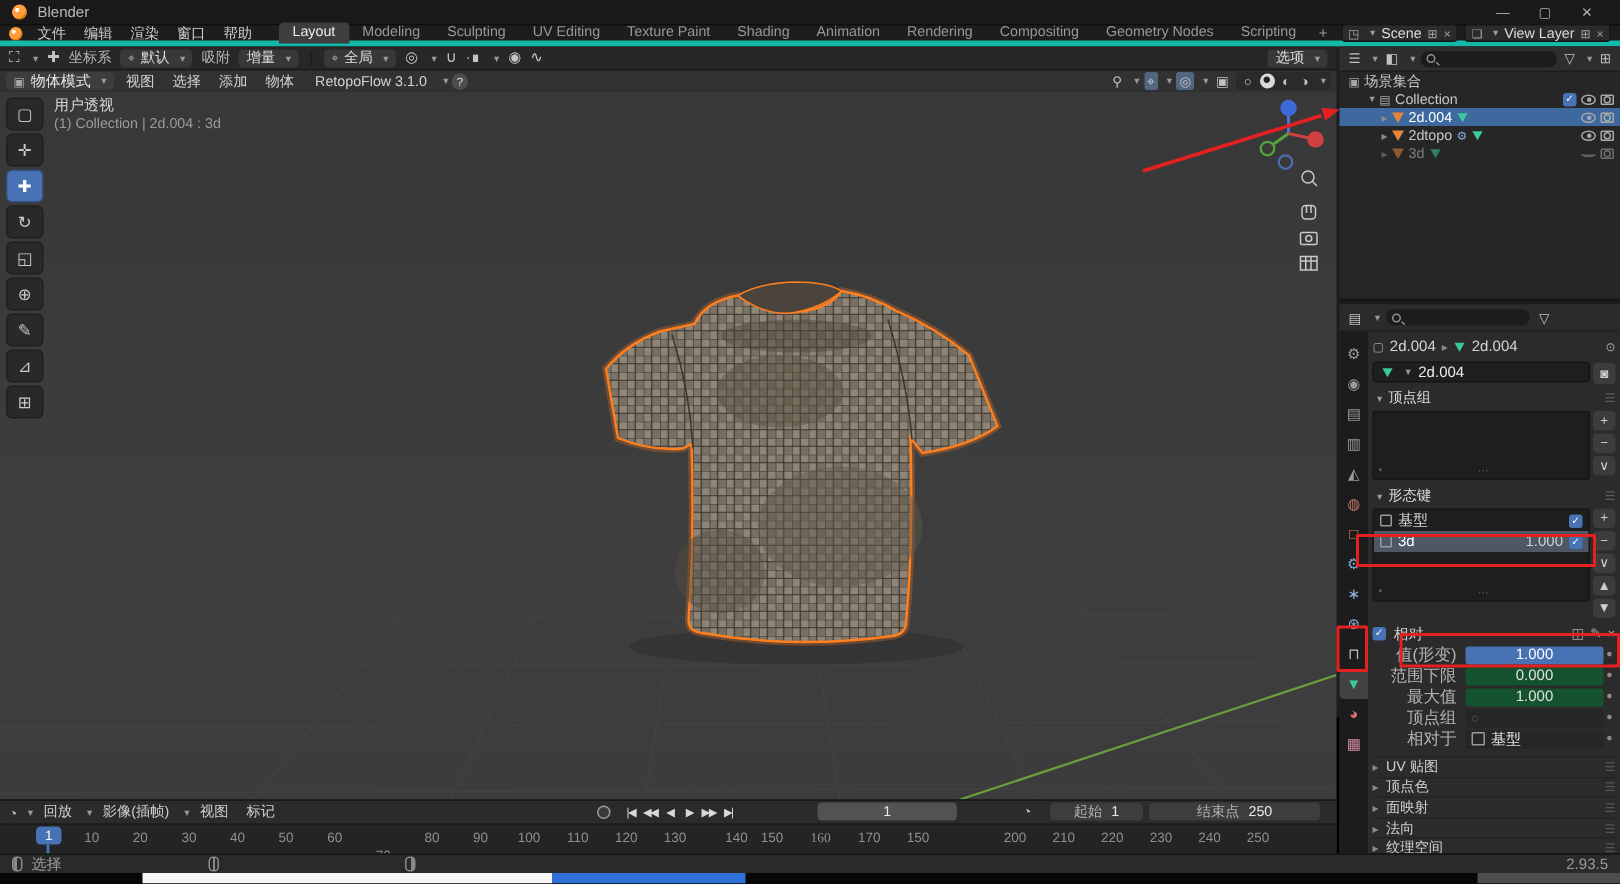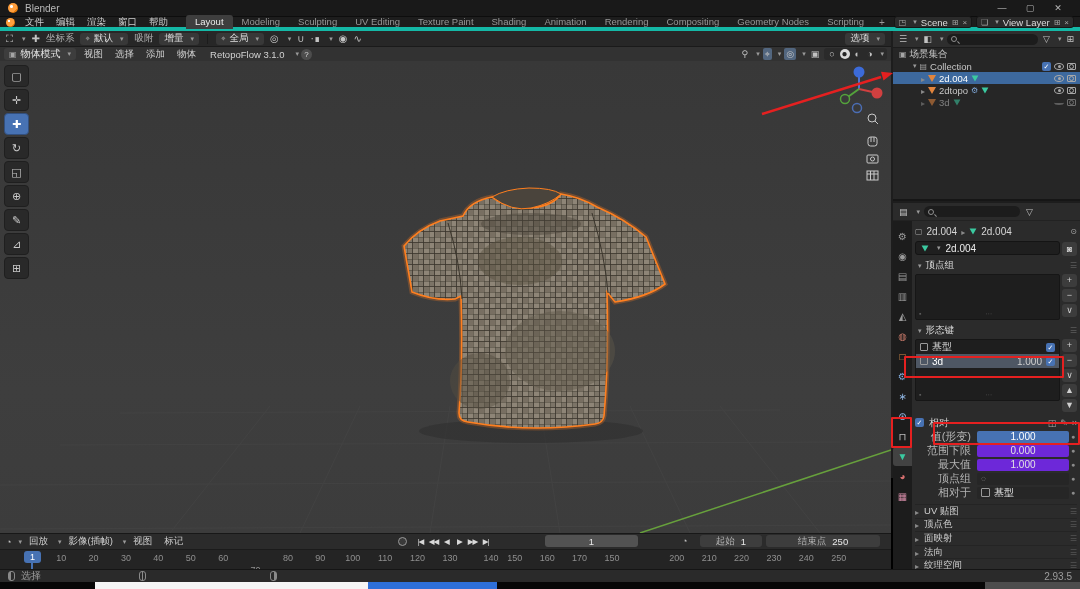--- a/index.html
+++ b/index.html
@@ -109,21 +109,21 @@
 .btncol{display:flex;flex-direction:column;gap:2px;width:15px}
 .btncol .sqbtn{width:15px;height:13px;line-height:13px}
 .sk-row{display:flex;align-items:center;gap:4px;height:14px;padding:0 4px;color:#d8d8d8}
 .sk-row.selected{background:#4e5764;color:#fff}
 .sk-ic{width:8px;height:8px;border:1px solid #9a9a9a;border-radius:1px;flex:none}
 .sk-val{margin-left:auto;color:#cfcfcf}
 .ckrow{display:flex;align-items:center;gap:5px;height:13px;margin-top:4px;color:#d2d2d2}
 .ckrow .ric{margin-left:auto;display:flex;gap:4px;color:#a9a9a9;font-size:9px}
 .pf-row{display:flex;align-items:center;height:13px;margin-top:1px}
 .pf-label{width:62px;text-align:right;padding-right:6px;color:#b4b4b4;font-size:11px;white-space:nowrap}
-.pf-field{flex:1;height:12px;background:#6d28d9;border-radius:2px;display:flex;align-items:center;justify-content:center;color:#e3e3e3;position:relative}
+.pf-field{flex:1;height:12px;background:#14532d;border-radius:2px;display:flex;align-items:center;justify-content:center;color:#e3e3e3;position:relative}
 .pf-row.slider .pf-field{background:#4772b3;color:#fff}
 .pf-dot{width:8px;text-align:center;color:#8b8b8b;font-size:7px}
 .pf-row.fi-vertex-group .pf-field,.pf-row.fi-shapekey .pf-field{background:#262626;justify-content:flex-start;padding-left:4px;gap:4px}
 .pf-row.fi-vertex-group .pf-field:before{content:"◌";color:#9f9f9f;font-size:8px}
 .pf-row.fi-shapekey .pf-field:before{content:"";width:7px;height:7px;border:1px solid #9a9a9a;border-radius:1px}
 .cpanel{display:flex;align-items:center;gap:5px;height:13.6px;border-top:1px solid #242424;color:#cfcfcf;font-size:9.5px}
 .cpanel .hndl{margin-left:auto;color:#555;font-size:8px}
 
 #status{position:absolute;top:569px;left:0;right:0;height:13px;background:#2a2a2a;border-top:1px solid #151515;display:flex;align-items:center;padding:0 8px;gap:6px;color:#9d9d9d}
 .mbtn{width:7px;height:10px;border:1px solid #8a8a8a;border-radius:3px;flex:none}
@@ -332,20 +332,24 @@
         </div>
         <div class="tool-btn">
           <span>⊿</span>
         </div>
         <div class="tool-btn">
           <span>⊞</span>
         </div>
       </div>
 
     
+    <div id="vpinfo">
+      <div class="l1">用户透视</div>
+      <div class="l2">(1) Collection | 2d.004 : 3d</div>
+    </div>
 
     
     <svg id="gizmo" viewBox="0 0 68 130">
       <g>
         <line x1="39" y1="27" x2="39" y2="10" stroke="#4d74d4" stroke-width="2"></line>
         <line x1="39" y1="27" x2="57" y2="31" stroke="#d14040" stroke-width="2"></line>
         <line x1="39" y1="27" x2="25" y2="37" stroke="#54a33c" stroke-width="2"></line>
         <circle cx="39" cy="10" r="5.5" fill="#3c6bd9"></circle>
         <circle cx="57" cy="31" r="5.5" fill="#d14040"></circle>
         <circle cx="25" cy="37" r="4.5" fill="#3a3a3a" stroke="#54a33c" stroke-width="1.5"></circle>
@@ -420,21 +424,21 @@
         <span class="tick" style="left: 223.16px;">60</span>
         <span class="tick" style="left: 255.56px; margin-top: 12px;">70</span>
         <span class="tick" style="left: 287.96px;">80</span>
         <span class="tick" style="left: 320.36px;">90</span>
         <span class="tick" style="left: 352.76px;">100</span>
         <span class="tick" style="left: 385.16px;">110</span>
         <span class="tick" style="left: 417.56px;">120</span>
         <span class="tick" style="left: 449.96px;">130</span>
         <span class="tick" style="left: 491px;">140</span>
         <span class="tick" style="left: 514.76px;">150</span>
-        <span class="tick" style="left: 547.16px;">160</span>
+        <span class="tick" style="left: 547.16px; font-family: Liberation Serif, serif;">160</span>
         <span class="tick" style="left: 579.56px;">170</span>
         <span class="tick" style="left: 611.96px;">150</span>
         <span class="tick" style="left: 644.36px; margin-top: 36px;">190</span>
         <span class="tick" style="left: 676.76px;">200</span>
         <span class="tick" style="left: 709.16px;">210</span>
         <span class="tick" style="left: 741.56px;">220</span>
         <span class="tick" style="left: 773.96px;">230</span>
         <span class="tick" style="left: 806.36px;">240</span>
         <span class="tick" style="left: 838.76px;">250</span>
       </div>

